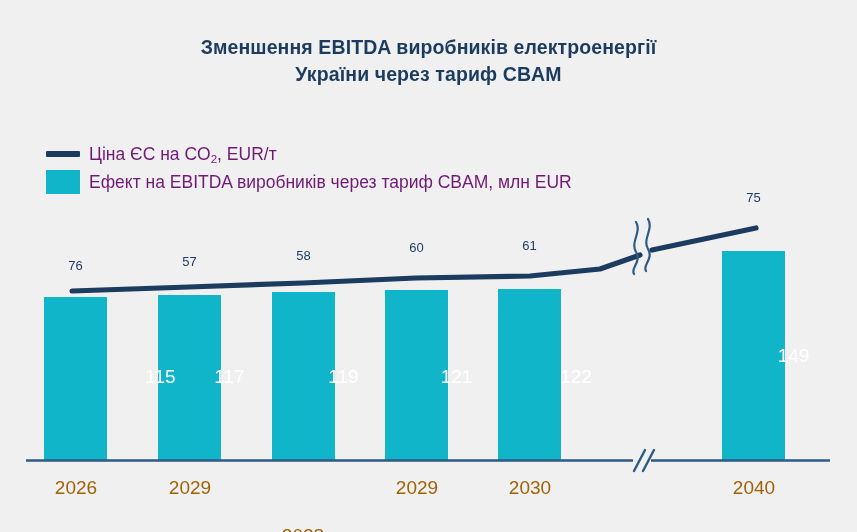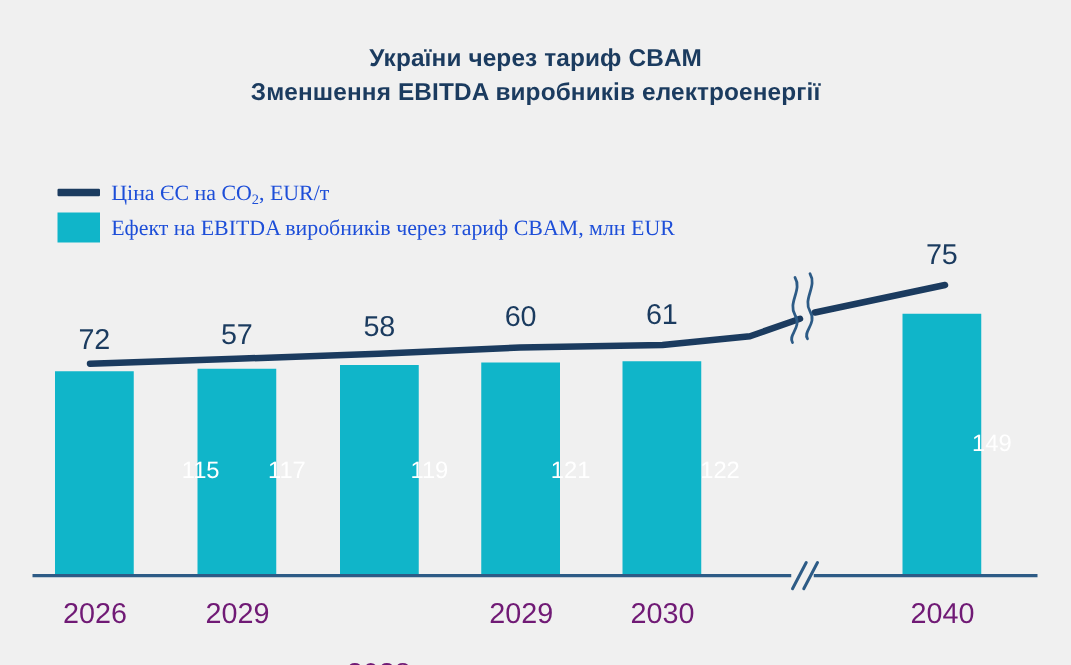--- a/index.html
+++ b/index.html
@@ -44,67 +44,66 @@
     width:34px;height:6px;
     background:#1b3b5f;
     border-radius:1px;
   }
   .lg-swatch{
     width:34px;height:24px;
     background:#10b5c9;
   }
   .lg-text{
     margin-left:9px;
-    color:#1d4ed8;
+    color:#701a75;
     font-size:17.5px;
     white-space:nowrap;
-    font-family:Liberation Serif, serif;
   }
   .lg-text sub{font-size:11.5px;vertical-align:baseline;position:relative;top:3px;}
 
   
   .plot{position:absolute;left:0;top:0;width:857px;height:532px;}
   .bar{
     position:absolute;
     background:#10b5c9;
   }
   .bar-label{
     position:absolute;
     color:#ffffff;
     font-size:19px;
     text-align:center;
     font-weight:normal;
     padding-left:40px;
   }
   .line-label{
     position:absolute;
     color:#1b3b5f;
-    font-size:23px;
+    font-size:13px;
     text-align:center;
   }
   .xlabel{
     position:absolute;
-    color:#701a75;
-    font-size:23px;
+    color:#a16207;
+    font-size:19px;
     text-align:center;
   }
   svg.overlay{
     position:absolute;left:0;top:0;
     width:857px;height:532px;
     pointer-events:none;
   }
 </style>
 </head>
 <body>
 
 <div id="chart-root">
 
   <div class="title">
+    <span class="t-line">Зменшення EBITDA виробників електроенергії</span>
     <span class="t-line">України через тариф CBAM</span>
-    <span class="t-line">Зменшення EBITDA виробників електроенергії</span>
   </div>
 
   <div class="legend">
     <div class="legend-row">
       <span class="lg-marker">
         <span class="lg-line"></span>
       </span>
       <span class="lg-text"><span>Ціна ЄС на CO</span><sub>2</sub><span>, EUR/т</span></span>
     </div>
     <div class="legend-row">
@@ -124,21 +123,21 @@
     <div class="bar" style="left:498px;width:63px;top:289px;height:171px;"></div>
     <div class="bar" style="left:722px;width:63px;top:251px;height:209px;"></div>
 
     <div class="bar-label" style="left:44px;width:63px;top:366px;margin-left:45px;">115</div>
     <div class="bar-label" style="left:158px;width:63px;top:366px;">117</div>
     <div class="bar-label" style="left:272px;width:63px;top:366px;">119</div>
     <div class="bar-label" style="left:385px;width:63px;top:366px;">121</div>
     <div class="bar-label" style="left:498px;width:76px;top:366px;">122</div>
     <div class="bar-label" style="left:722px;width:63px;top:345px;">149</div>
 
-    <div class="line-label" style="left:44px;width:63px;top:258px;">72</div>
+    <div class="line-label" style="left:44px;width:63px;top:258px;">76</div>
     <div class="line-label" style="left:158px;width:63px;top:254px;">57</div>
     <div class="line-label" style="left:272px;width:63px;top:248px;">58</div>
     <div class="line-label" style="left:385px;width:63px;top:240px;">60</div>
     <div class="line-label" style="left:498px;width:63px;top:238px;">61</div>
     <div class="line-label" style="left:722px;width:63px;top:190px;">75</div>
 
     <div class="xlabel" style="left:36px;width:80px;top:477px;">2026</div>
     <div class="xlabel" style="left:150px;width:80px;top:477px;">2029</div>
     <div class="xlabel" style="left:263px;width:80px;top:477px;margin-top:48px;">2028</div>
     <div class="xlabel" style="left:377px;width:80px;top:477px;">2029</div>

